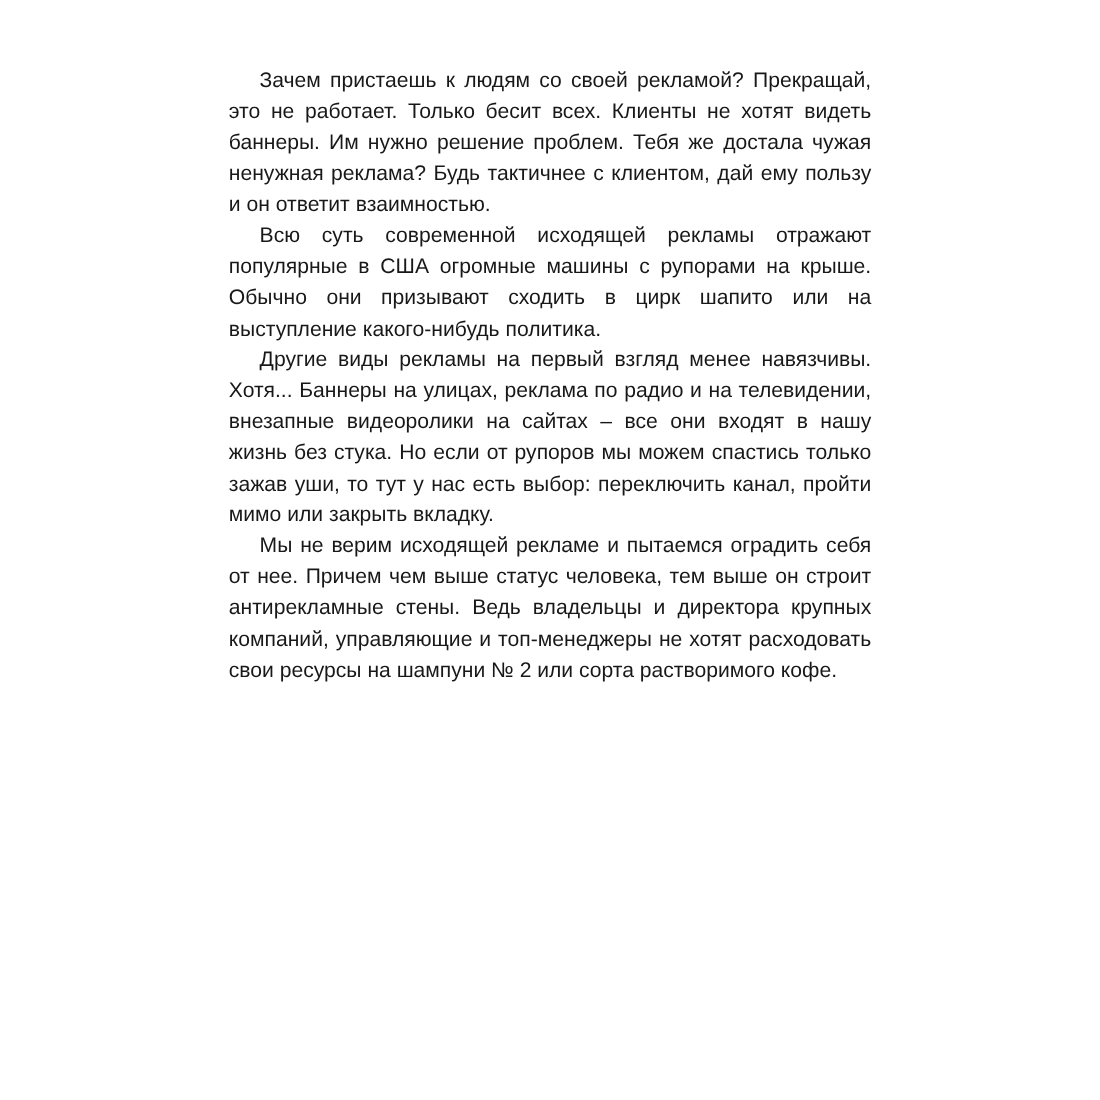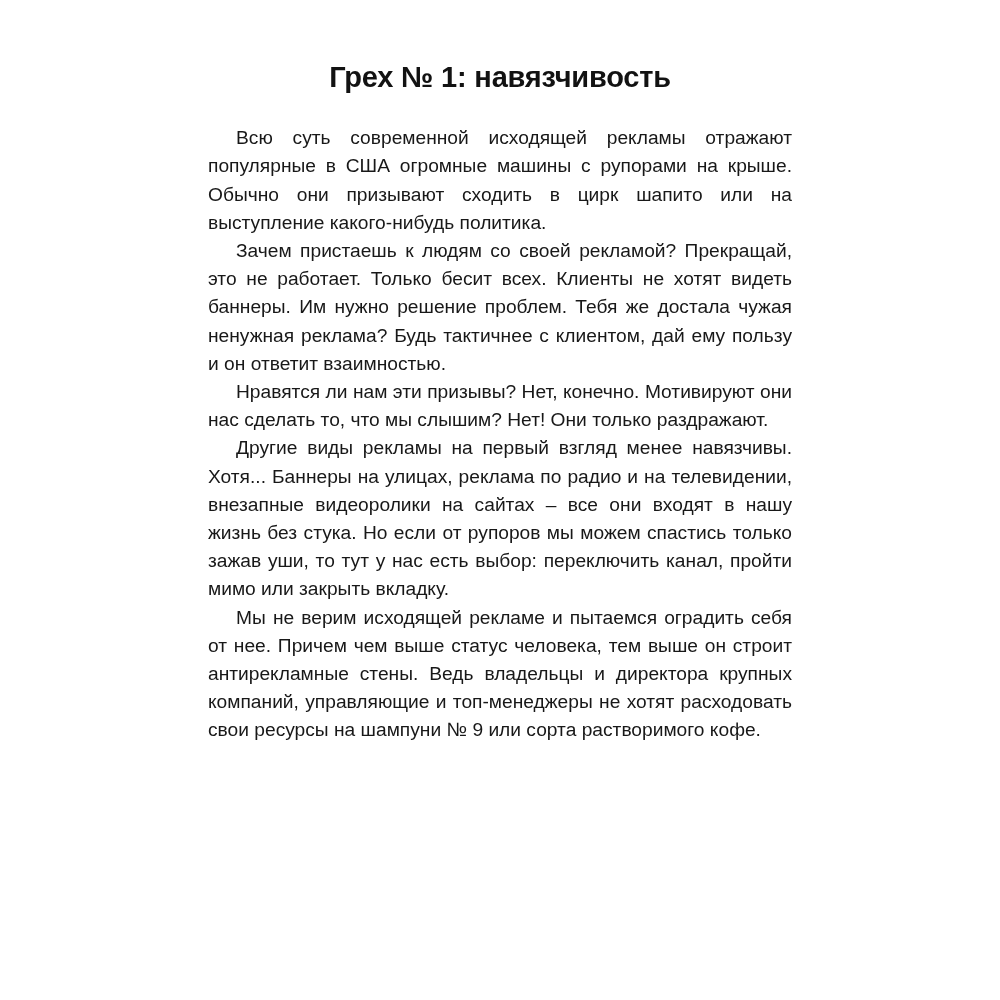--- a/index.html
+++ b/index.html
@@ -58,24 +58,22 @@
     text-align-last: left;
     hyphens: none;
   }
 </style>
 </head>
 <body>
 
 <div class="page">
   <div class="content">
 
-    <h1 class="page-title">Грех № 1: навязчивость</h1>
 
     <div class="body-text">
+      <p>Зачем пристаешь к людям со своей рекламой? Прекращай, это не работает. Только бесит всех. Клиенты не хотят видеть баннеры. Им нужно решение проблем. Тебя же достала чужая ненужная реклама? Будь тактичнее с клиентом, дай ему пользу и он ответит взаимностью.</p>
       <p>Всю суть современной исходящей рекламы отражают популярные в США огромные машины с рупорами на крыше. Обычно они призывают сходить в цирк шапито или на выступление какого-нибудь политика.</p>
-      <p>Зачем пристаешь к людям со своей рекламой? Прекращай, это не работает. Только бесит всех. Клиенты не хотят видеть баннеры. Им нужно решение проблем. Тебя же достала чужая ненужная реклама? Будь тактичнее с клиентом, дай ему пользу и он ответит взаимностью.</p>
-      <p>Нравятся ли нам эти призывы? Нет, конечно. Мотивируют они нас сделать то, что мы слышим? Нет! Они только раздражают.</p>
       <p>Другие виды рекламы на первый взгляд менее навязчивы. Хотя... Баннеры на улицах, реклама по радио и на телевидении, внезапные видеоролики на сайтах – все они входят в нашу жизнь без стука. Но если от рупоров мы можем спастись только зажав уши, то тут у нас есть выбор: переключить канал, пройти мимо или закрыть вкладку.</p>
-      <p>Мы не верим исходящей рекламе и пытаемся оградить себя от нее. Причем чем выше статус человека, тем выше он строит антирекламные стены. Ведь владельцы и директора крупных компаний, управляющие и топ-менеджеры не хотят расходовать свои ресурсы на шампуни № 9 или сорта растворимого кофе.</p>
+      <p>Мы не верим исходящей рекламе и пытаемся оградить себя от нее. Причем чем выше статус человека, тем выше он строит антирекламные стены. Ведь владельцы и директора крупных компаний, управляющие и топ-менеджеры не хотят расходовать свои ресурсы на шампуни № 2 или сорта растворимого кофе.</p>
     </div>
 
   </div>
 </div>
 
 </body></html>

